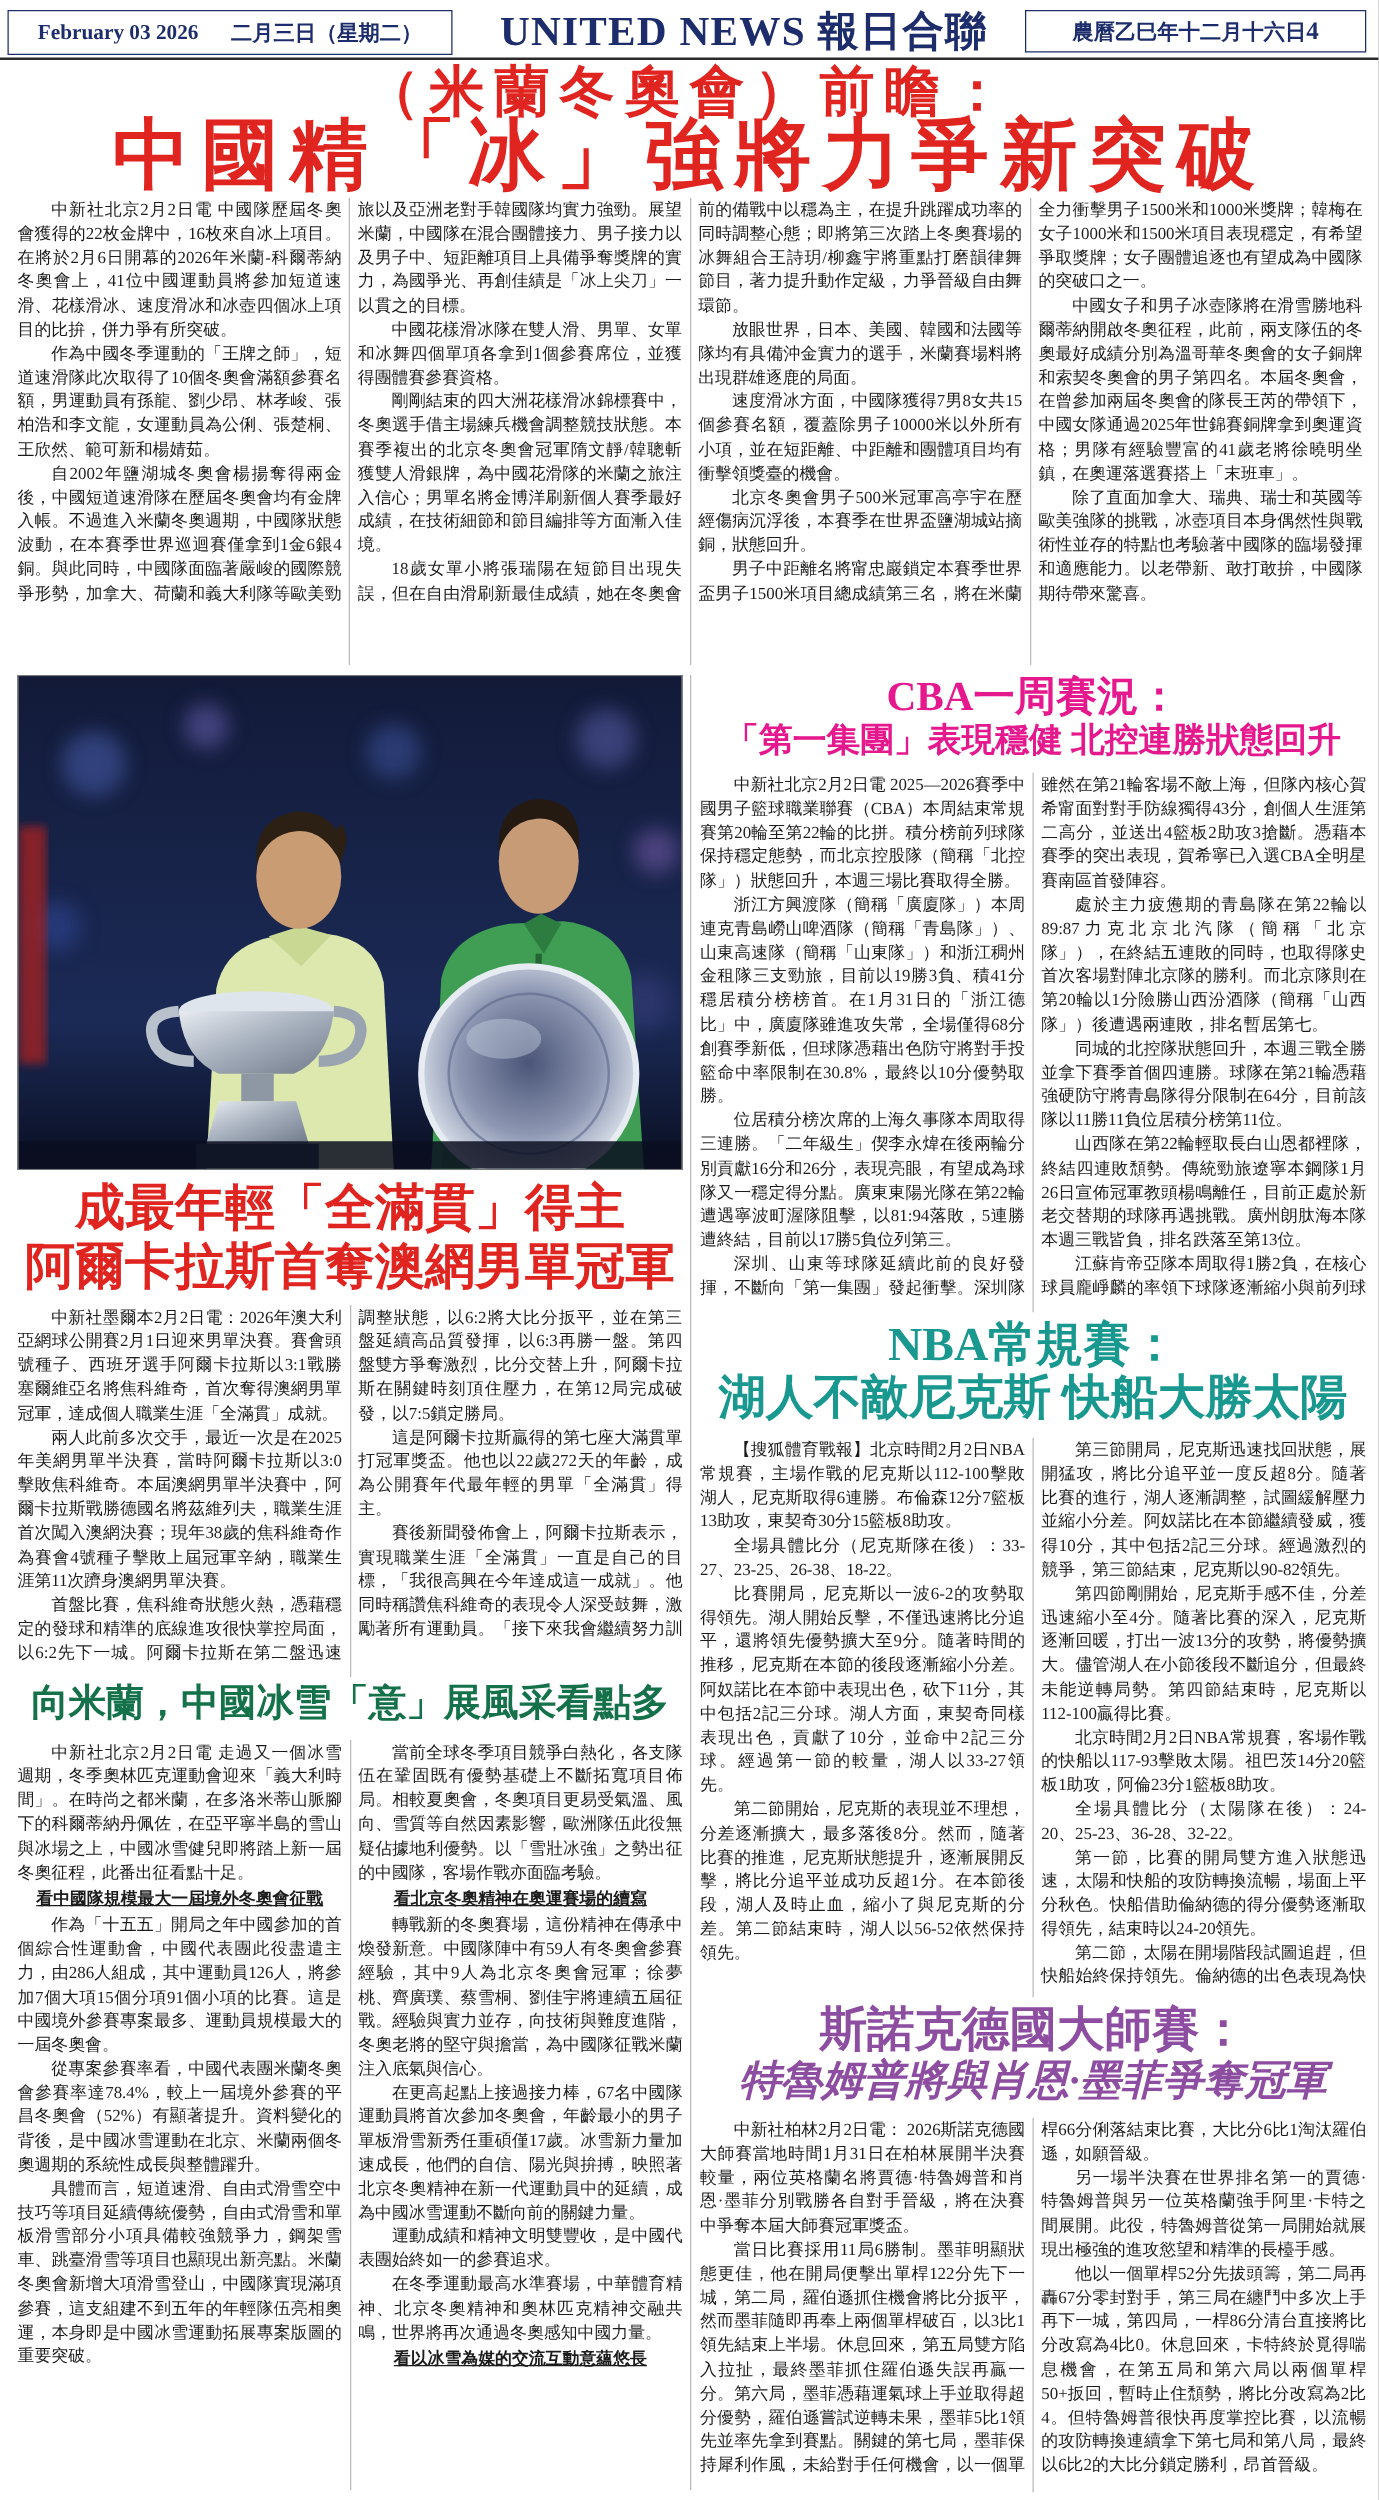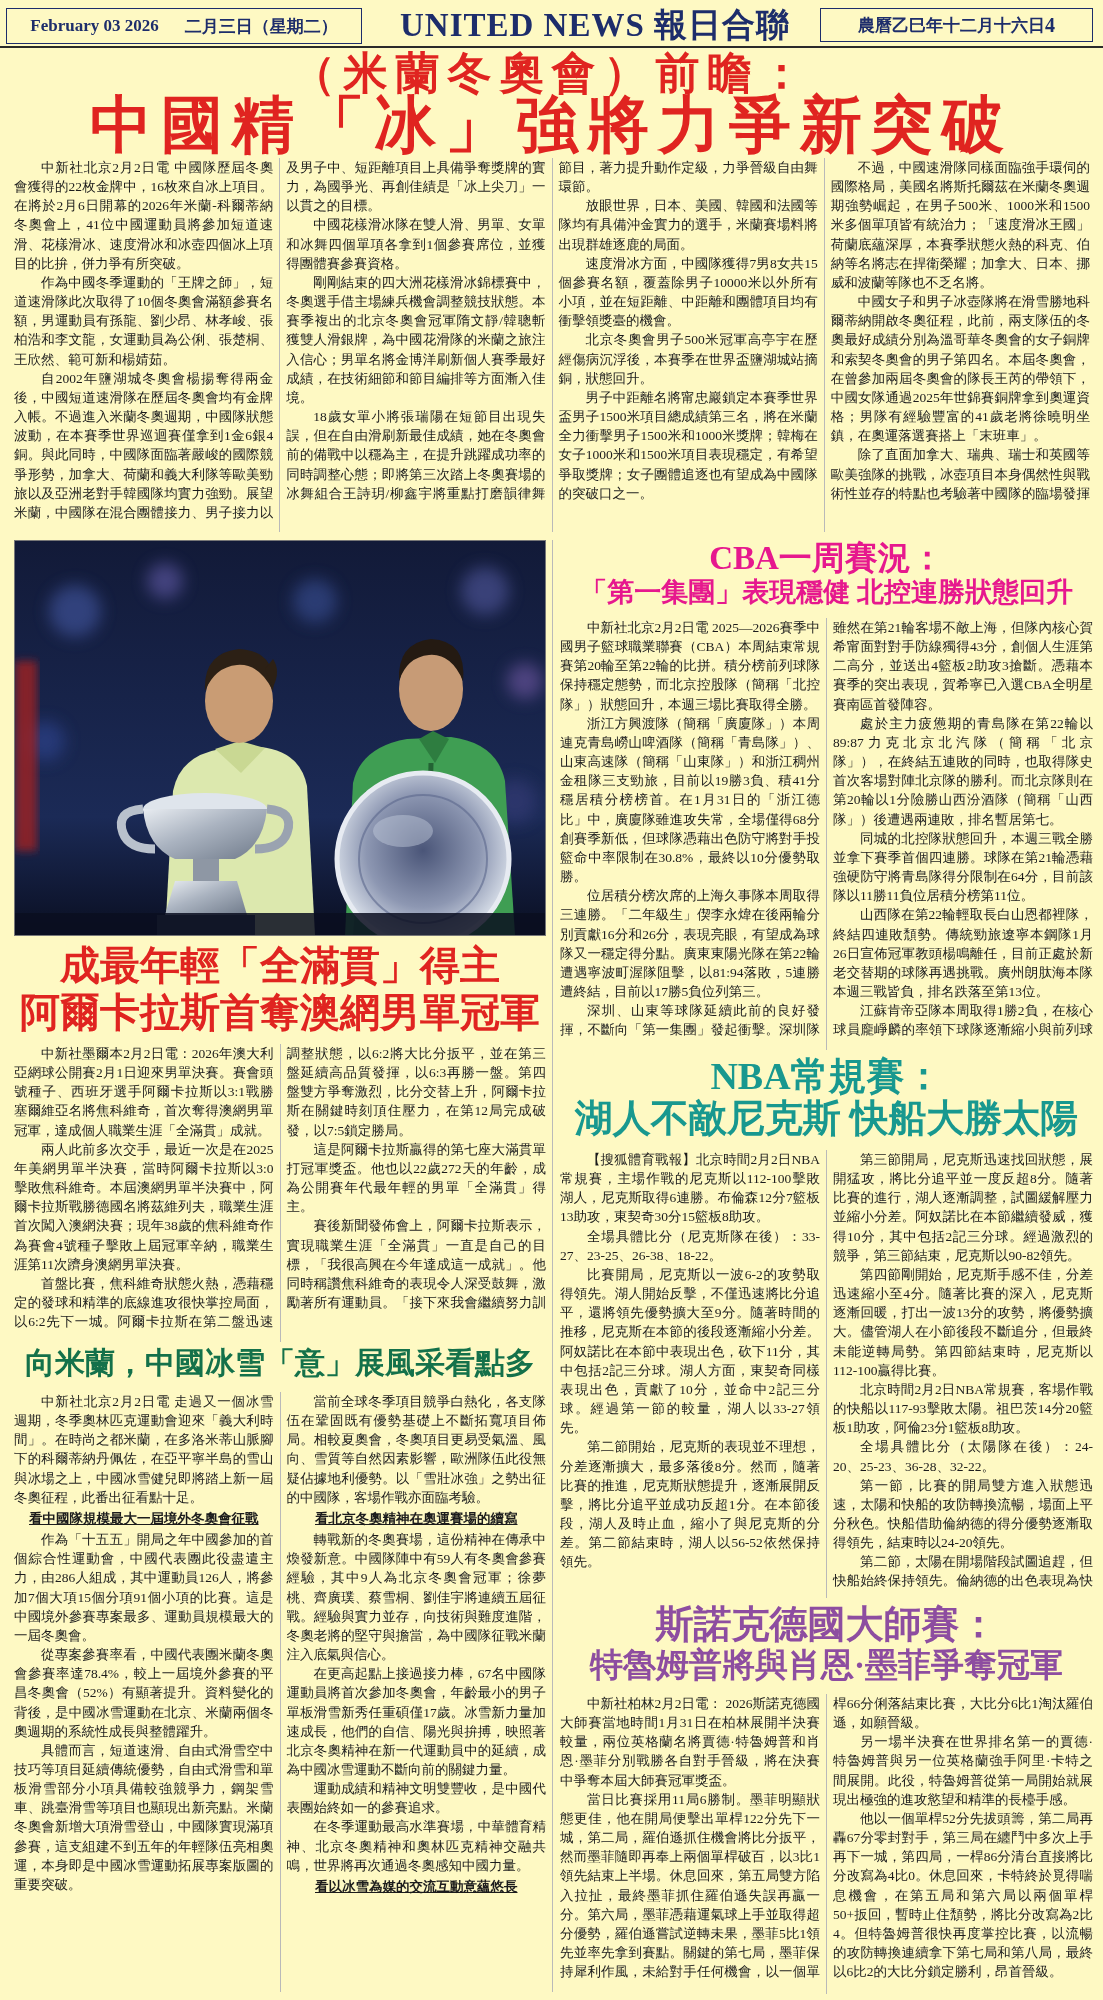--- a/index.html
+++ b/index.html
@@ -1,18 +1,18 @@
 <!DOCTYPE html>
 <html style="--color-navy: #1d2d6b; --color-red: #e02420; --color-green: #14714a; --color-magenta: #e6188e; --color-teal: #18988f; --color-purple: #8d4da0;"><head>
 <meta charset="utf-8">
 <style>
   html,body{margin:0;padding:0;background:#9a9a9a;}
   .page{
     position:relative;width:1103px;height:2000px;margin:0 auto;
-    background:#fef9c3;overflow:hidden;
+    background:#ffffff;overflow:hidden;
     font-family:"Liberation Serif","DejaVu Serif",serif;color:#1c1c1c;
   }
   
   .hdr-box{
     position:absolute;top:8px;height:34px;border:1px solid var(--color-navy);
     display:flex;align-items:center;justify-content:center;
     color:var(--color-navy);font-size:17px;font-weight:bold;
   }
   .hdr-box .sp{display:inline-block;width:26px;}
   #hdr-left{left:6px;width:354px;}
@@ -57,21 +57,21 @@
   #tennis-head{position:absolute;top:942px;left:14px;width:532px;}
   #milan-head{position:absolute;top:1346px;left:8px;width:544px;}
   #cba-head{position:absolute;top:540px;left:560px;width:533px;}
   #cba-head .l1{font-size:33px;line-height:1.1;}
   #cba-head .l2{font-size:27px;line-height:1.2;white-space:nowrap;}
   #nba-head{position:absolute;top:1056px;left:560px;width:533px;}
   #nba-head .l1{font-size:38px;line-height:1.08;}
   #nba-head .l2{font-size:38px;line-height:1.15;white-space:nowrap;}
   #snooker-head{position:absolute;top:1604px;left:560px;width:533px;}
   #snooker-head .l1{font-size:38px;line-height:1.08;}
-  #snooker-head .l2{font-size:33px;line-height:1.25;white-space:nowrap;}
+  #snooker-head .l2{font-size:33px;line-height:1.25;white-space:nowrap;font-style:italic;}
   
   #v-divider{position:absolute;left:552px;top:540px;width:1px;height:1452px;background:#b9b9b9;}
   
   #photo{position:absolute;top:540px;left:14px;width:532px;height:396px;border:1px solid #777;box-sizing:border-box;background:#141c3c;}
   #photo svg{display:block;}
 </style>
 </head>
 <body>
 
 <div class="page">
@@ -95,21 +95,20 @@
       <p class="para">中新社北京2月2日電 中國隊歷屆冬奧會獲得的22枚金牌中，16枚來自冰上項目。在將於2月6日開幕的2026年米蘭-科爾蒂納冬奧會上，41位中國運動員將參加短道速滑、花樣滑冰、速度滑冰和冰壺四個冰上項目的比拚，併力爭有所突破。</p>
       <p class="para">作為中國冬季運動的「王牌之師」，短道速滑隊此次取得了10個冬奧會滿額參賽名額，男運動員有孫龍、劉少昂、林孝峻、張柏浩和李文龍，女運動員為公俐、張楚桐、王欣然、範可新和楊婧茹。</p>
       <p class="para">自2002年鹽湖城冬奧會楊揚奪得兩金後，中國短道速滑隊在歷屆冬奧會均有金牌入帳。不過進入米蘭冬奧週期，中國隊狀態波動，在本賽季世界巡迴賽僅拿到1金6銀4銅。與此同時，中國隊面臨著嚴峻的國際競爭形勢，加拿大、荷蘭和義大利隊等歐美勁旅以及亞洲老對手韓國隊均實力強勁。展望米蘭，中國隊在混合團體接力、男子接力以及男子中、短距離項目上具備爭奪獎牌的實力，為國爭光、再創佳績是「冰上尖刀」一以貫之的目標。</p>
       <p class="para">中國花樣滑冰隊在雙人滑、男單、女單和冰舞四個單項各拿到1個參賽席位，並獲得團體賽參賽資格。</p>
       <p class="para">剛剛結束的四大洲花樣滑冰錦標賽中，冬奧選手借主場練兵機會調整競技狀態。本賽季複出的北京冬奧會冠軍隋文靜/韓聰斬獲雙人滑銀牌，為中國花滑隊的米蘭之旅注入信心；男單名將金博洋刷新個人賽季最好成績，在技術細節和節目編排等方面漸入佳境。</p>
       <p class="para">18歲女單小將張瑞陽在短節目出現失誤，但在自由滑刷新最佳成績，她在冬奧會前的備戰中以穩為主，在提升跳躍成功率的同時調整心態；即將第三次踏上冬奧賽場的冰舞組合王詩玥/柳鑫宇將重點打磨韻律舞節目，著力提升動作定級，力爭晉級自由舞環節。</p>
       <p class="para">放眼世界，日本、美國、韓國和法國等隊均有具備沖金實力的選手，米蘭賽場料將出現群雄逐鹿的局面。</p>
       <p class="para">速度滑冰方面，中國隊獲得7男8女共15個參賽名額，覆蓋除男子10000米以外所有小項，並在短距離、中距離和團體項目均有衝擊領獎臺的機會。</p>
       <p class="para">北京冬奧會男子500米冠軍高亭宇在歷經傷病沉浮後，本賽季在世界盃鹽湖城站摘銅，狀態回升。</p>
       <p class="para">男子中距離名將甯忠巖鎖定本賽季世界盃男子1500米項目總成績第三名，將在米蘭全力衝擊男子1500米和1000米獎牌；韓梅在女子1000米和1500米項目表現穩定，有希望爭取獎牌；女子團體追逐也有望成為中國隊的突破口之一。</p>
-      <p class="para">不過，中國速滑隊同樣面臨強手環伺的國際格局，美國名將斯托爾茲在米蘭冬奧週期強勢崛起，在男子500米、1000米和1500米多個單項皆有統治力；「速度滑冰王國」荷蘭底蘊深厚，本賽季狀態火熱的科克、伯納等名將志在捍衛榮耀；加拿大、日本、挪威和波蘭等隊也不乏名將。</p>
       <p class="para">中國女子和男子冰壺隊將在滑雪勝地科爾蒂納開啟冬奧征程，此前，兩支隊伍的冬奧最好成績分別為溫哥華冬奧會的女子銅牌和索契冬奧會的男子第四名。本屆冬奧會，在曾參加兩屆冬奧會的隊長王芮的帶領下，中國女隊通過2025年世錦賽銅牌拿到奧運資格；男隊有經驗豐富的41歲老將徐曉明坐鎮，在奧運落選賽搭上「末班車」。</p>
       <p class="para">除了直面加拿大、瑞典、瑞士和英國等歐美強隊的挑戰，冰壺項目本身偶然性與戰術性並存的特點也考驗著中國隊的臨場發揮和適應能力。以老帶新、敢打敢拚，中國隊期待帶來驚喜。</p>
     </div>
 
   <div id="photo">
     <svg width="530" height="394" viewBox="0 0 530 394">
       <defs>
         <radialGradient id="plateG" cx="50%" cy="45%" r="60%">
           <stop offset="0%" stop-color="#4a5578"></stop>
           <stop offset="55%" stop-color="#8d97b2"></stop>

